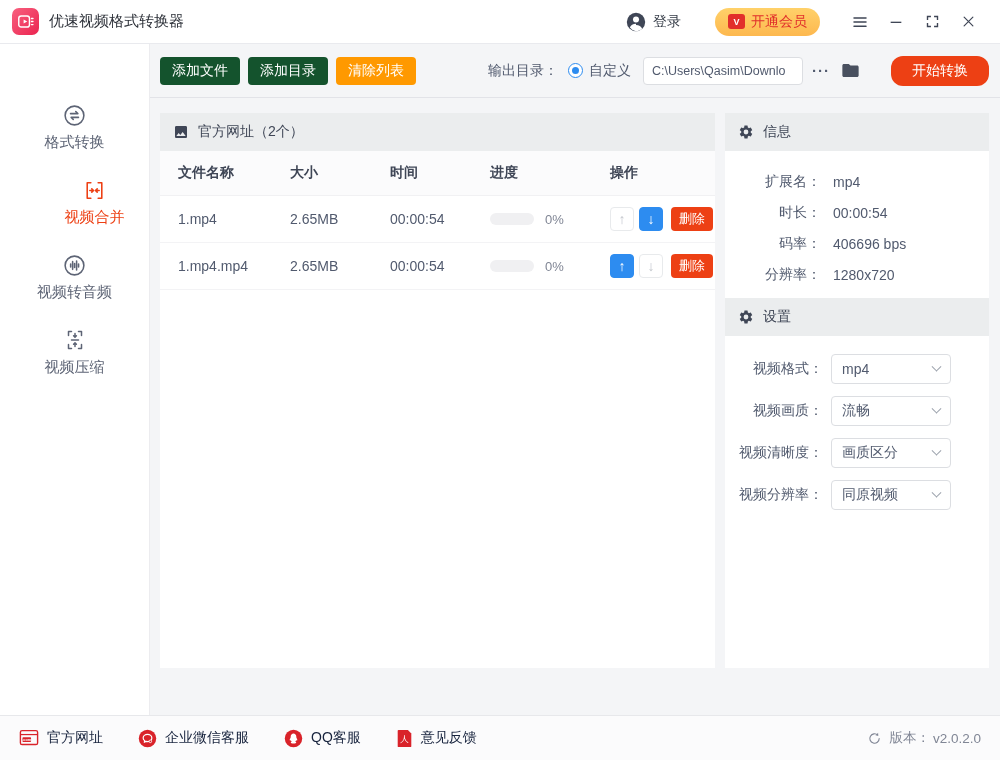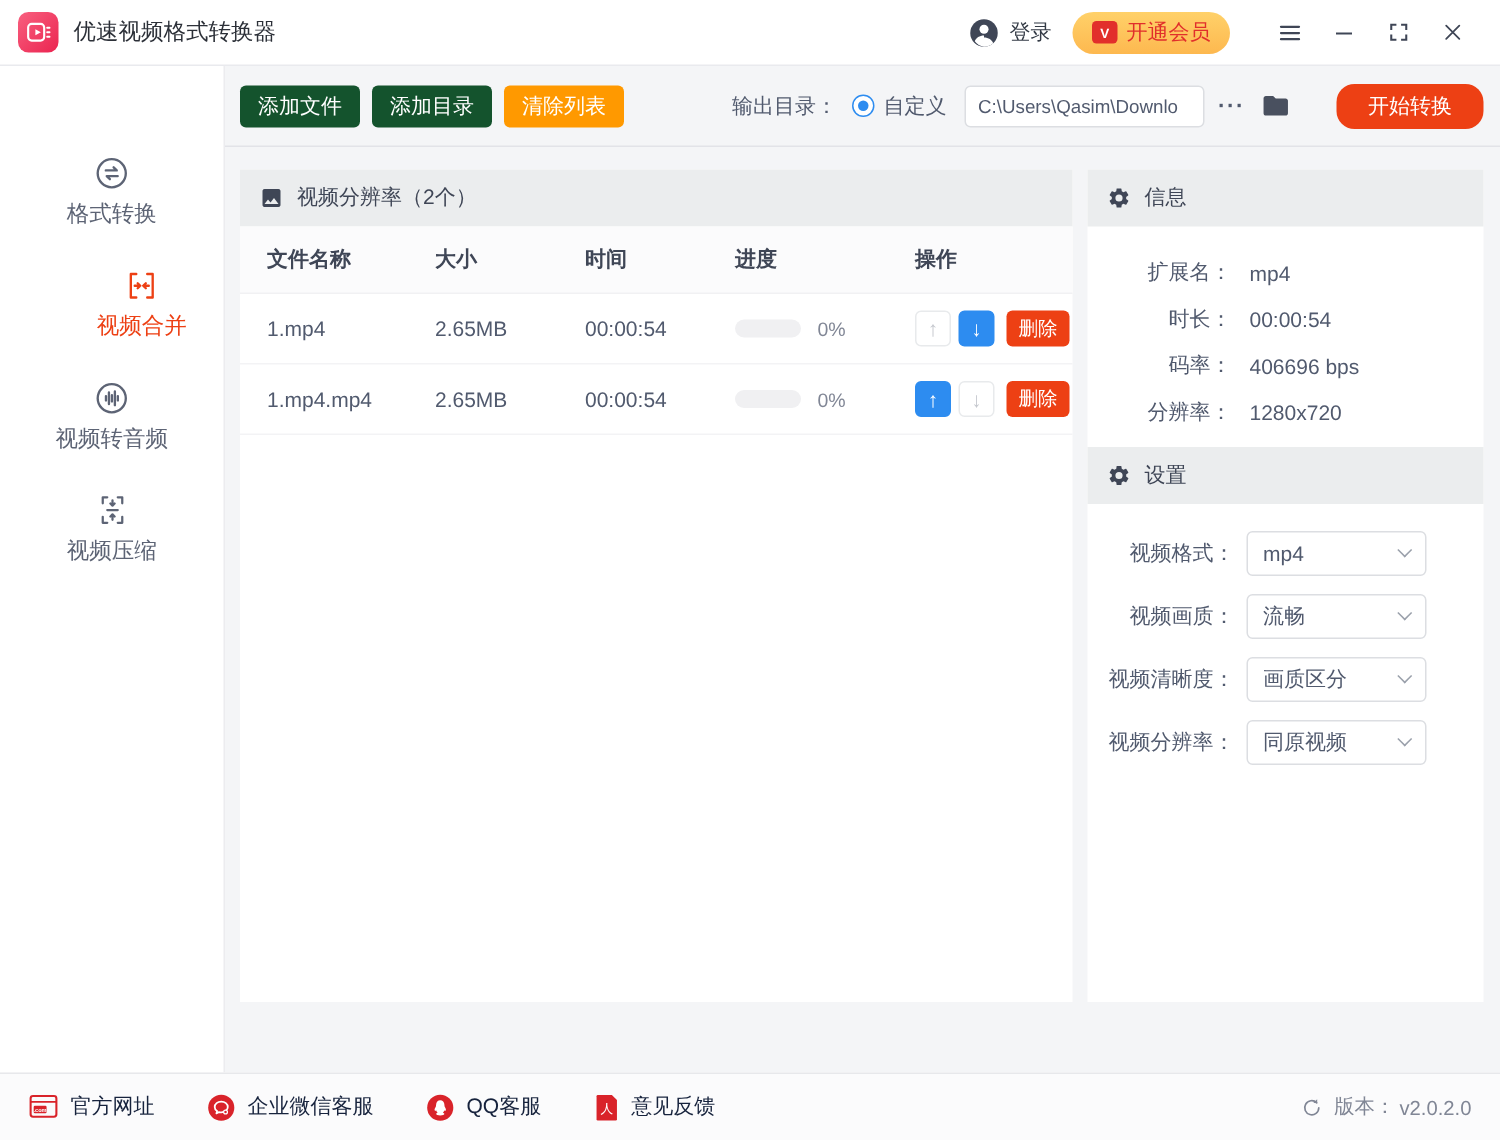--- a/index.html
+++ b/index.html
@@ -5,21 +5,21 @@
   * { margin:0; padding:0; box-sizing:border-box; }
   html,body { width:1000px; height:760px; }
   body { font-family:"Liberation Sans","DejaVu Sans",sans-serif; background:#fff; overflow:hidden; }
   .window { width:1000px; height:760px; display:flex; flex-direction:column; background:#fff; }
 
   
   .titlebar { height:44px; flex:0 0 44px; display:flex; align-items:center; padding:0 14px 0 12px; border-bottom:1px solid #e9eaee; background:#fff; }
   .logo { width:27px; height:27px; border-radius:7px; background:linear-gradient(135deg,#f8607f,#eb2450); display:flex; align-items:center; justify-content:center; flex:0 0 27px; }
   .app-title { font-size:15px; color:#2c3038; margin-left:10px; }
   .tb-right { margin-left:auto; display:flex; align-items:center; }
-  .login { display:flex; align-items:center; gap:6px; font-size:14px; color:#333a45; cursor:pointer; margin-right:14px; }
+  .login { display:flex; align-items:center; gap:6px; font-size:14px; color:#333a45; cursor:pointer; margin-right:34px; }
   .vip-pill { height:28px; border-radius:14px; background:linear-gradient(180deg,#ffd169,#fdb84f); display:flex; align-items:center; gap:6px; padding:0 13px; cursor:pointer; margin-right:22px; }
   .vip-badge { width:17px; height:15px; background:#e22f2b; border-radius:3px; color:#fff; font-size:9px; font-weight:bold; display:flex; align-items:center; justify-content:center; }
   .vip-text { color:#e12f2b; font-size:14px; }
   .win-btn { width:36px; height:30px; display:flex; align-items:center; justify-content:center; color:#3f4656; cursor:pointer; }
 
   
   .body { flex:1; display:flex; min-height:0; }
   .sidebar { width:150px; flex:0 0 150px; background:#fff; border-right:1px solid #ececef; padding-top:58px; }
   .side-item { text-align:center; margin-bottom:25px; color:#5d6475; cursor:pointer; }
   .side-item .icn { height:26px; display:flex; align-items:center; justify-content:center; }
@@ -192,21 +192,21 @@
         </span>
         <button class="btn-start">开始转换</button>
       </div>
 
       <div class="main">
         <section class="table-panel">
           <div class="panel-head">
             <svg width="16" height="16" viewBox="0 0 24 24">
                 <path d="M21 19V5c0-1.1-.9-2-2-2H5c-1.1 0-2 .9-2 2v14c0 1.1.9 2 2 2h14c1.1 0 2-.9 2-2zM8.5 13.5l2.5 3.01L14.5 12l4.5 6H5l3.5-4.5z" fill="#3f4656"></path>
               </svg>
-            <span>视频分辨率（2个）</span>
+            <span>官方网址（2个）</span>
           </div>
           <div class="grid-row col-row">
             <span>文件名称</span>
             <span>大小</span>
             <span>时间</span>
             <span>进度</span>
             <span>操作</span>
           </div>
 
           <div class="grid-row t-row">

